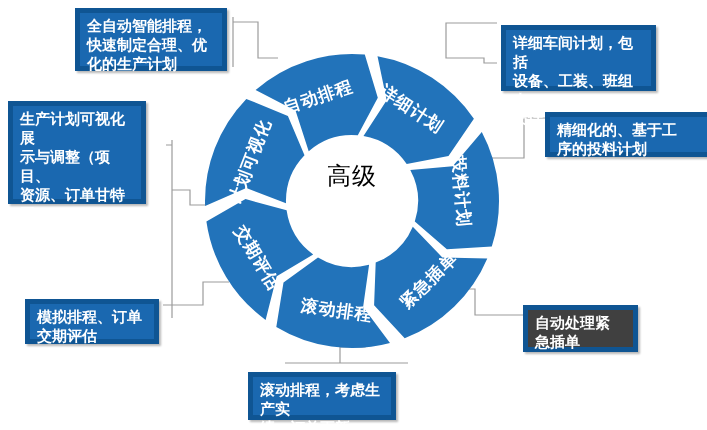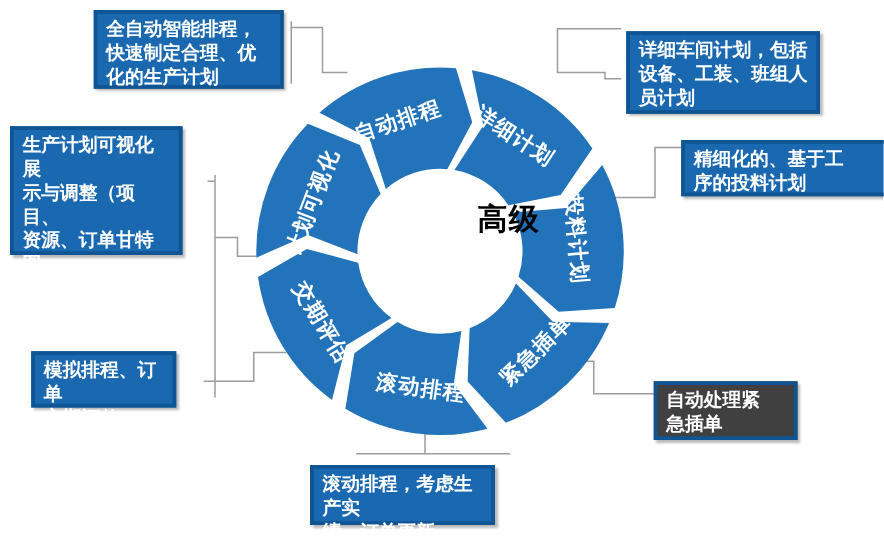--- a/index.html
+++ b/index.html
@@ -5,33 +5,33 @@
   html,body{margin:0;padding:0;background:#ffffff;}
   .stage{
     position:relative;width:707px;height:430px;background:#ffffff;overflow:hidden;
     font-family:"Liberation Sans","DejaVu Sans",sans-serif;
   }
   .layer-svg{position:absolute;left:0;top:0;z-index:0;}
   .callout{
     position:absolute;z-index:2;box-sizing:border-box;
     color:#ffffff;font-weight:bold;font-size:15px;line-height:19px;
     padding:3px 7px;white-space:pre-line;
-    border:3px solid #eab308;
+    border:5px solid #eab308;
     box-shadow:2px 2px 2px rgba(0,0,0,0.28);
   }
   #c-tl{left:75px;top:8px;width:152px;height:63px;}
   #c-tr{left:501px;top:5px;width:155px;height:66px;margin-top:20px;}
   #c-l{left:8px;top:101px;width:138px;height:103px;}
   #c-r{left:545px;top:112px;width:178px;height:45px;}
-  #c-bl{left:25px;top:281px;width:116px;height:45px;}
+  #c-bl{left:25px;top:299px;width:134px;height:45px;}
   #c-br{left:523px;top:305px;width:115px;height:47px;}
   #c-bc{left:248px;top:372px;width:148px;height:48px;}
   .center-title{
     position:absolute;left:272px;top:160px;width:160px;z-index:1;
-    text-align:right;color:#000000;font-weight:bold;font-size:24px;
+    text-align:center;color:#000000;font-weight:normal;font-size:24px;
     line-height:31px;letter-spacing:1px;
   }
   .center-title span{display:block;}
   .connector{fill:none;stroke:#9C9C9C;stroke-width:1.2;}
   svg text{font-family:"Liberation Sans","DejaVu Sans",sans-serif;}
 </style>
 </head>
 <body>
 
 <div class="stage">

